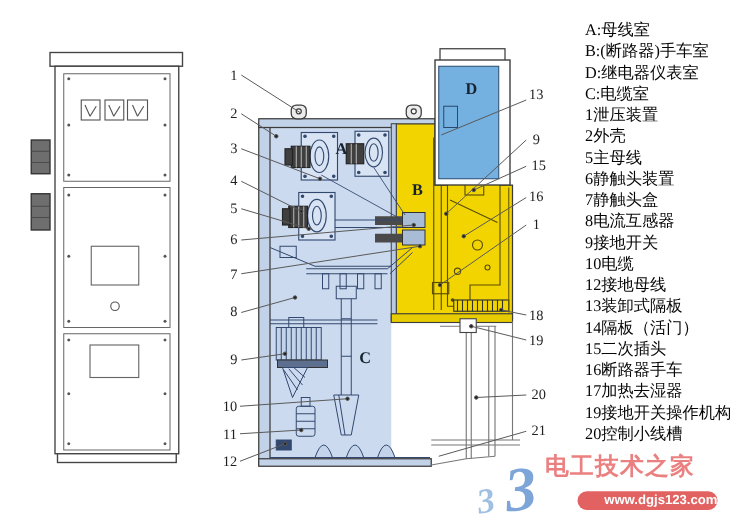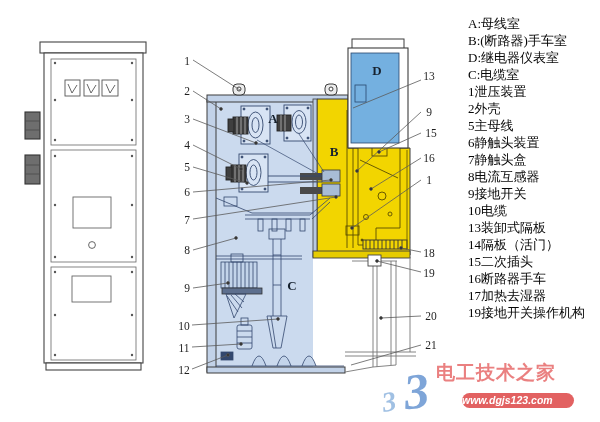--- a/index.html
+++ b/index.html
@@ -31,22 +31,22 @@
   .wm-logo.big   { left:404px; top:362px; font-size:50px; transform:rotate(-6deg); }
   .wm-logo.small { left:382px; top:386px; font-size:28px; color:rgba(120,165,215,0.7); transform:rotate(-10deg); }
   .wm-brand {
     position:absolute; left:436px; top:360px;
     font-size:19px; font-weight:bold; letter-spacing:1px;
     color:rgba(229,100,100,0.82); font-family:"Liberation Serif", serif;
   }
   .wm-url {
     position:absolute; left:462px; top:393px; width:112px; height:15px;
     background:rgba(220,62,62,0.82); border-radius:8px;
-    color:#fff; font-size:10.5px; font-weight:bold; font-style:italic;
-    text-align:left; line-height:15px; font-family:"Liberation Sans", sans-serif;
+    color:#fff; font-size:10.5px; font-weight:bold; 
+    text-align:right; line-height:15px; font-family:"Liberation Sans", sans-serif;
   }
 </style>
 </head>
 <body>
 
 <div class="stage">
 
   <svg width="600" height="422" viewBox="0 0 600 422">
 
     <g stroke="#444" fill="none" stroke-width="1.1">
@@ -373,26 +373,28 @@
     <div>D:继电器仪表室</div>
     <div>C:电缆室</div>
     <div>1泄压装置</div>
     <div>2外壳</div>
     <div>5主母线</div>
     <div>6静触头装置</div>
     <div>7静触头盒</div>
     <div>8电流互感器</div>
     <div>9接地开关</div>
     <div>10电缆</div>
+    <div>12接地母线</div>
     <div>13装卸式隔板</div>
     <div>14隔板（活门）</div>
     <div>15二次插头</div>
     <div>16断路器手车</div>
     <div>17加热去湿器</div>
     <div>19接地开关操作机构</div>
+    <div>20控制小线槽</div>
   </div>
 
   <div class="watermark">
     <span class="wm-logo small">3</span>
     <span class="wm-logo big">3</span>
     <span class="wm-brand">电工技术之家</span>
     <div class="wm-url">www.dgjs123.com</div>
   </div>
 
 </div>

